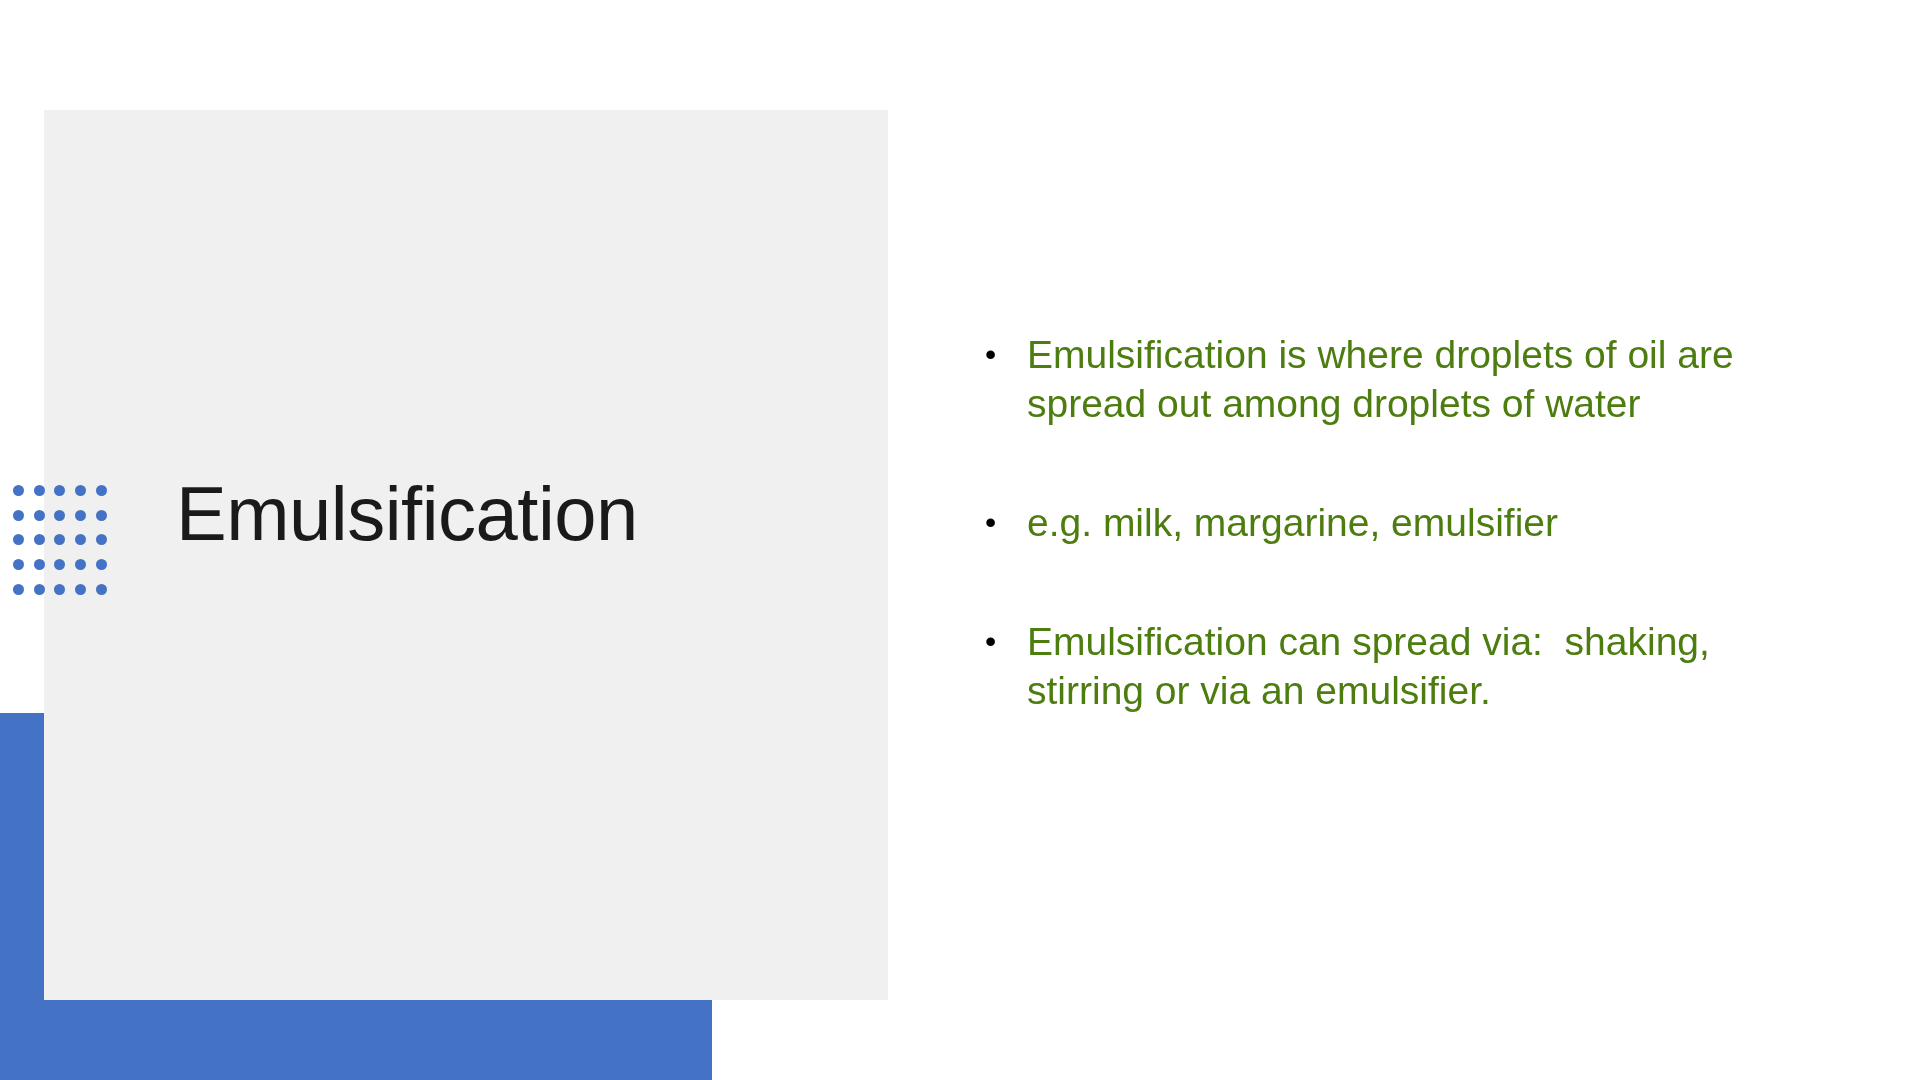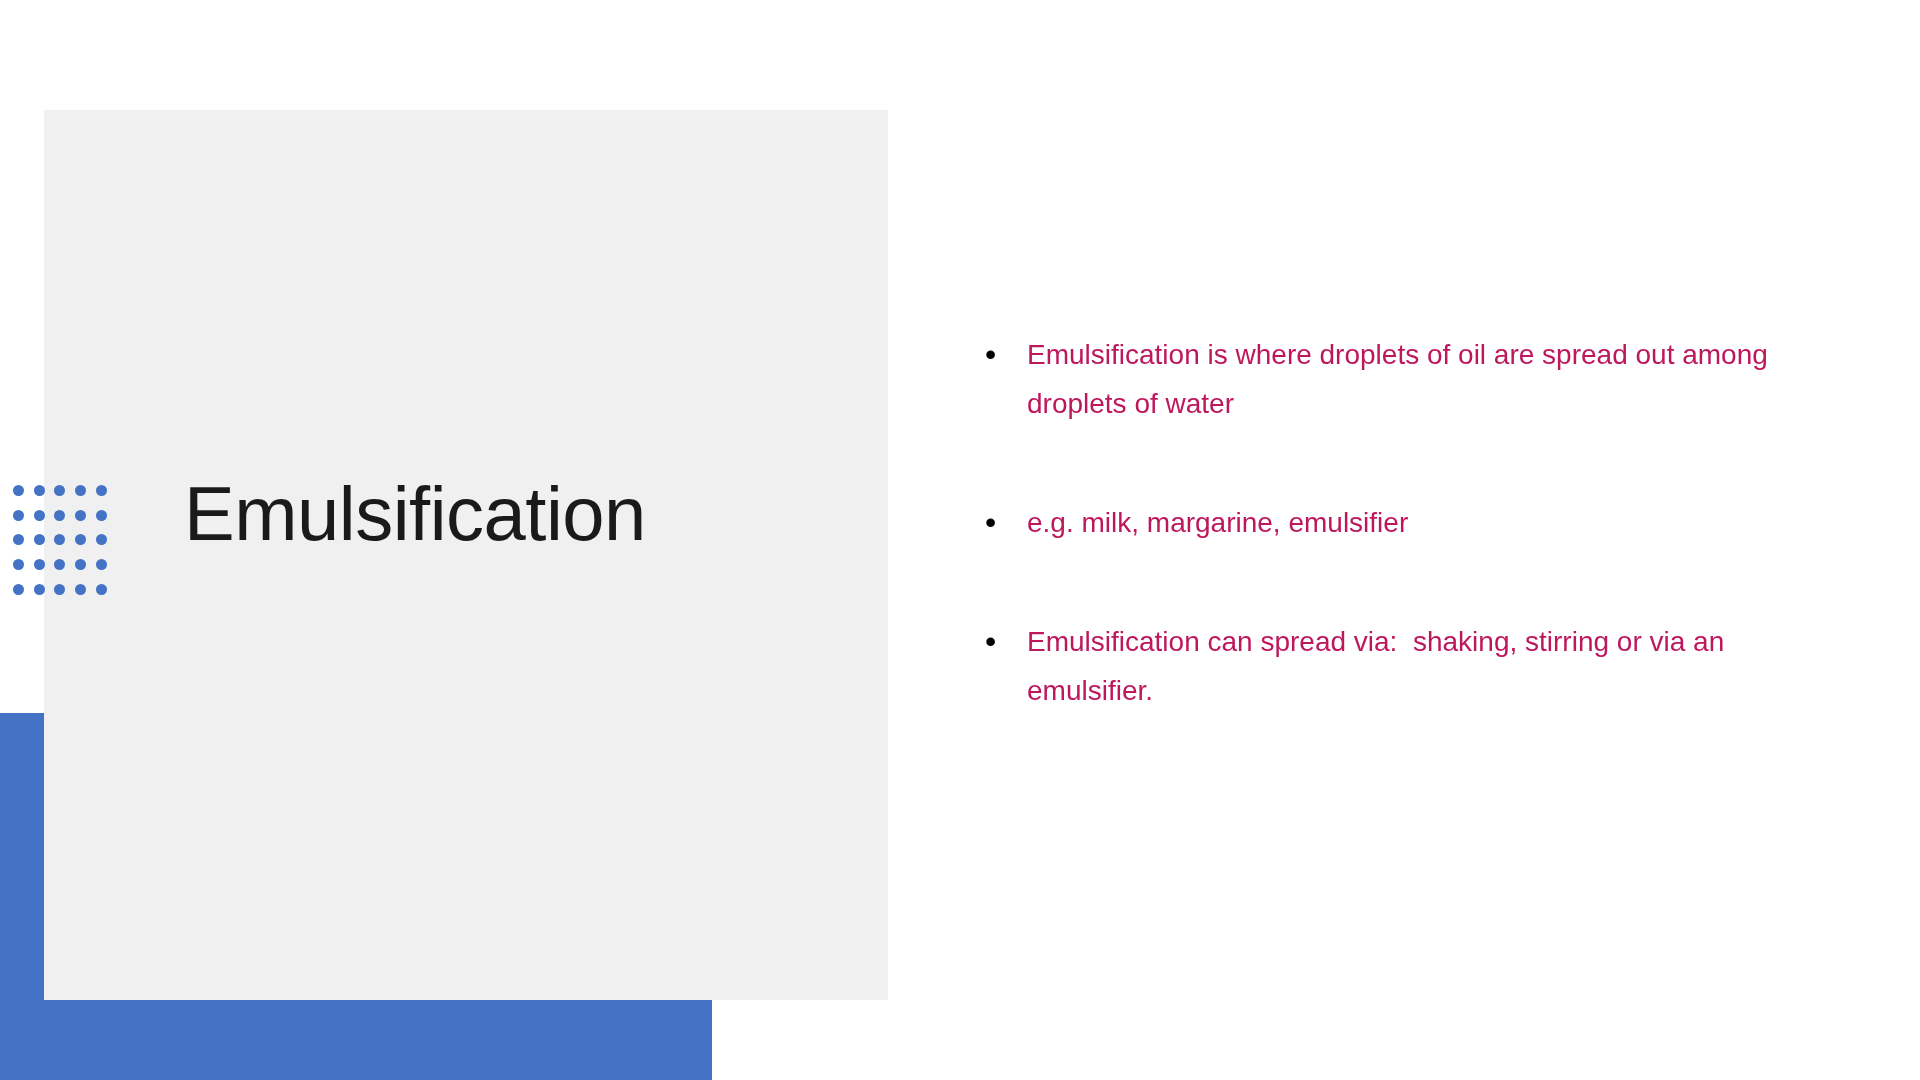--- a/index.html
+++ b/index.html
@@ -73,21 +73,21 @@
     width: 11px;
     height: 11px;
     border-radius: 50%;
     background: #4472C4;
     display: block;
   }
 
   
   .slide-title {
     position: absolute;
-    left: 184px;
+    left: 176px;
     top: 470px;
     width: 700px;
     font-size: 76px;
     line-height: 1.15;
     font-weight: 400;
     color: #1a1a1a;
     letter-spacing: -0.5px;
     white-space: nowrap;
   }
 
@@ -109,23 +109,23 @@
   .bullet-marker {
     flex: 0 0 auto;
     width: 42px;
     font-size: 32px;
     line-height: 49px;
     color: #000000;
     text-align: left;
   }
   .bullet-text {
     flex: 1 1 auto;
-    font-size: 28px;
+    font-size: 39px;
     line-height: 49px;
-    color: #be185d;
+    color: #4d7c0f;
     white-space: pre-wrap;
   }
 </style>
 </head>
 <body>
 
 <div id="slide">
 
   <div class="blue-vertical-bar"></div>
   <div class="blue-horizontal-bar"></div>

